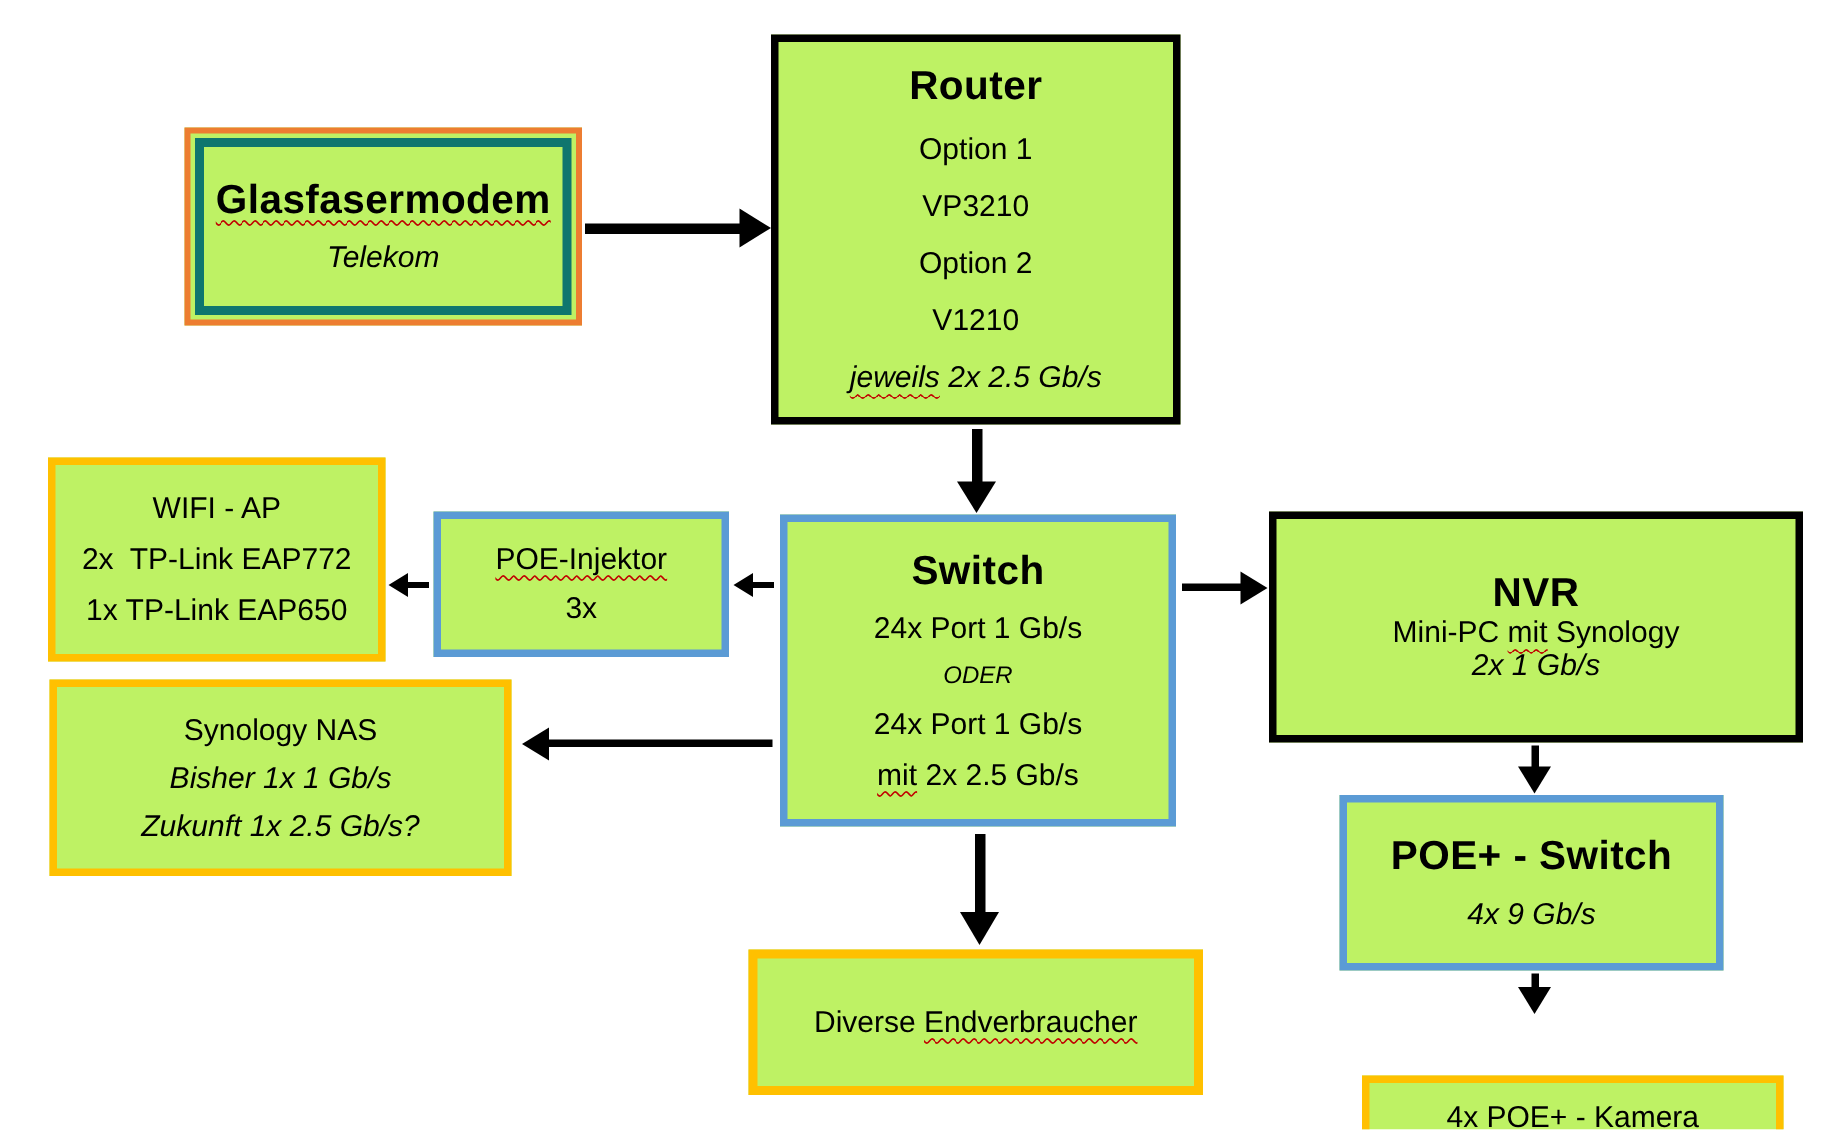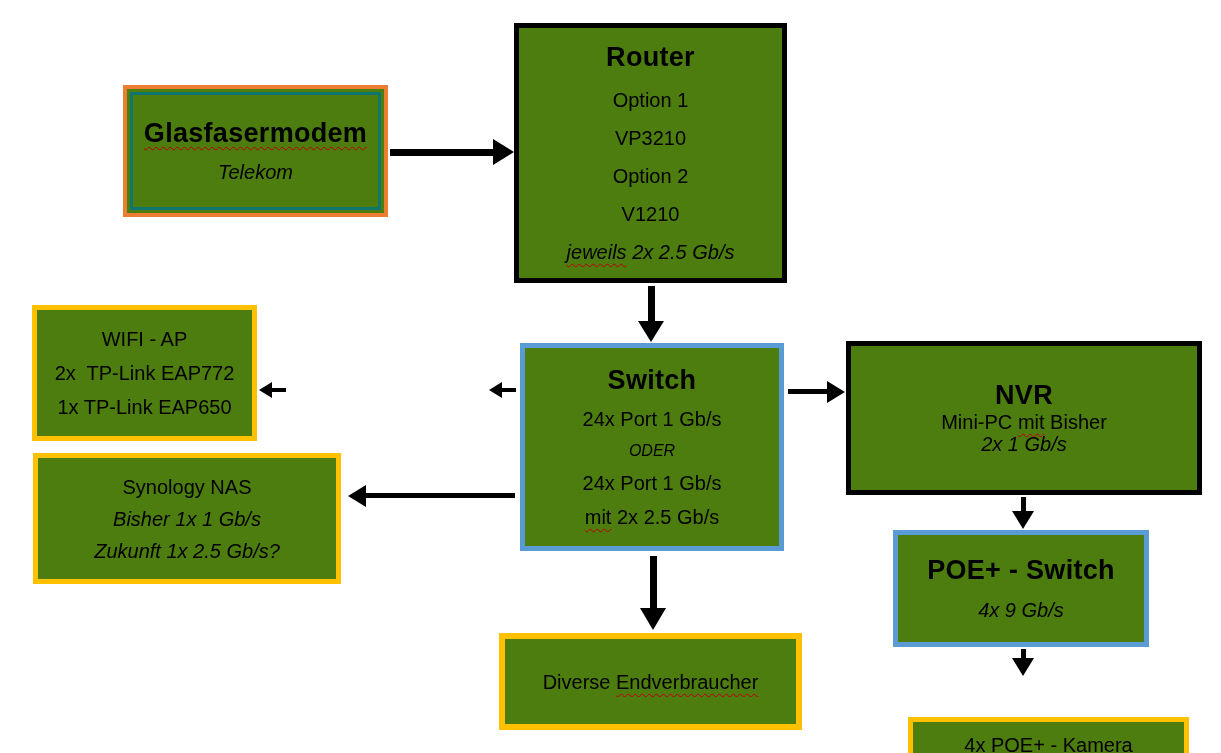--- a/index.html
+++ b/index.html
@@ -9,37 +9,37 @@
     height: 753px;
     background: #ffffff;
     font-family: "Liberation Sans", sans-serif;
     color: #000000;
     overflow: hidden;
   }
   
   .box {
     position: absolute;
     box-sizing: border-box;
-    background: #4d7c0f;
+    background: #bef264;
     display: flex;
     flex-direction: column;
     align-items: center;
     justify-content: center;
     text-align: center;
     line-height: 1.1;
   }
   .b-black  { border: 5px solid #000000; }
   .b-blue   { border: 5px solid #5B9BD5; }
   .b-yellow { border: 5px solid #FFC000; }
 
   
   #glasfasermodem { border: 4px solid #ED7D31; padding: 3px; }
   #glasfasermodem .inner2 {
     box-sizing: border-box;
-    border: 3px solid #0f766e;
+    border: 6px solid #0f766e;
     width: 100%; height: 100%;
     display: flex; flex-direction: column;
     align-items: center; justify-content: center;
     gap: 12px;
   }
 
   
   .t-lg  { font-size: 27px; font-weight: bold; letter-spacing: 0.3px; }
   .t-md  { font-size: 20px; font-weight: normal; }
   .t-reg { font-size: 20px; font-weight: normal; }
@@ -156,36 +156,40 @@
   </div>
 
   <div class="box b-blue" id="switch">
     <div class="t-lg">Switch</div>
     <div class="t-md">24x Port 1 Gb/s</div>
     <div class="t-sm t-it">ODER</div>
     <div class="t-md">24x Port 1 Gb/s</div>
     <div class="t-md"><span class="sp">mit</span> <span>2x 2.5 Gb/s</span></div>
   </div>
 
+  <div class="box b-blue" id="poe-injektor">
+    <div class="t-md sp">POE-Injektor</div>
+    <div class="t-md">3x</div>
+  </div>
 
   <div class="box b-yellow" id="wifi-ap">
     <div class="t-md">WIFI - AP</div>
     <div class="t-reg pre">2x  TP-Link EAP772</div>
     <div class="t-reg">1x TP-Link EAP650</div>
   </div>
 
   <div class="box b-yellow" id="synology-nas">
     <div class="t-md">Synology NAS</div>
     <div class="t-reg t-it">Bisher 1x 1 Gb/s</div>
     <div class="t-reg t-it">Zukunft 1x 2.5 Gb/s?</div>
   </div>
 
   <div class="box b-black" id="nvr">
     <div class="t-lg">NVR</div>
-    <div class="t-md"><span>Mini-PC</span> <span class="sp">mit</span> <span>Bisher</span></div>
+    <div class="t-md"><span>Mini-PC</span> <span class="sp">mit</span> <span>Synology</span></div>
     <div class="t-md t-it">2x 1 Gb/s</div>
   </div>
 
   <div class="box b-blue" id="poe-switch">
     <div class="t-lg">POE+ - Switch</div>
     <div class="t-reg t-it">4x 9 Gb/s</div>
   </div>
 
   <div class="box b-yellow" id="kamera">
     <div class="t-md">4x POE+ - Kamera</div>

